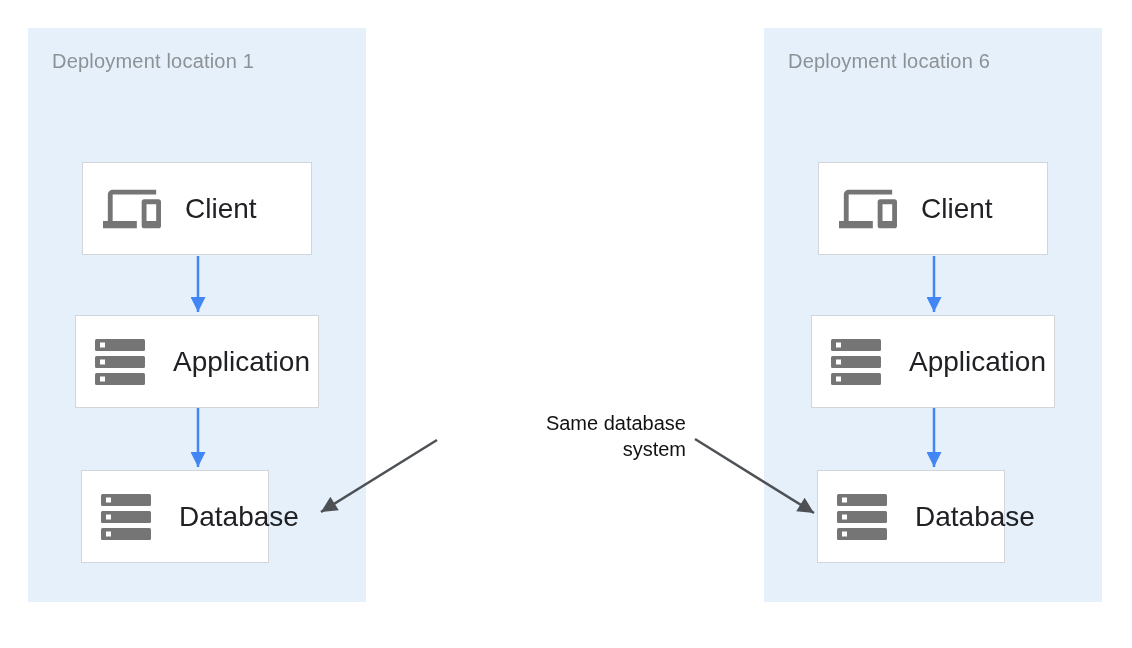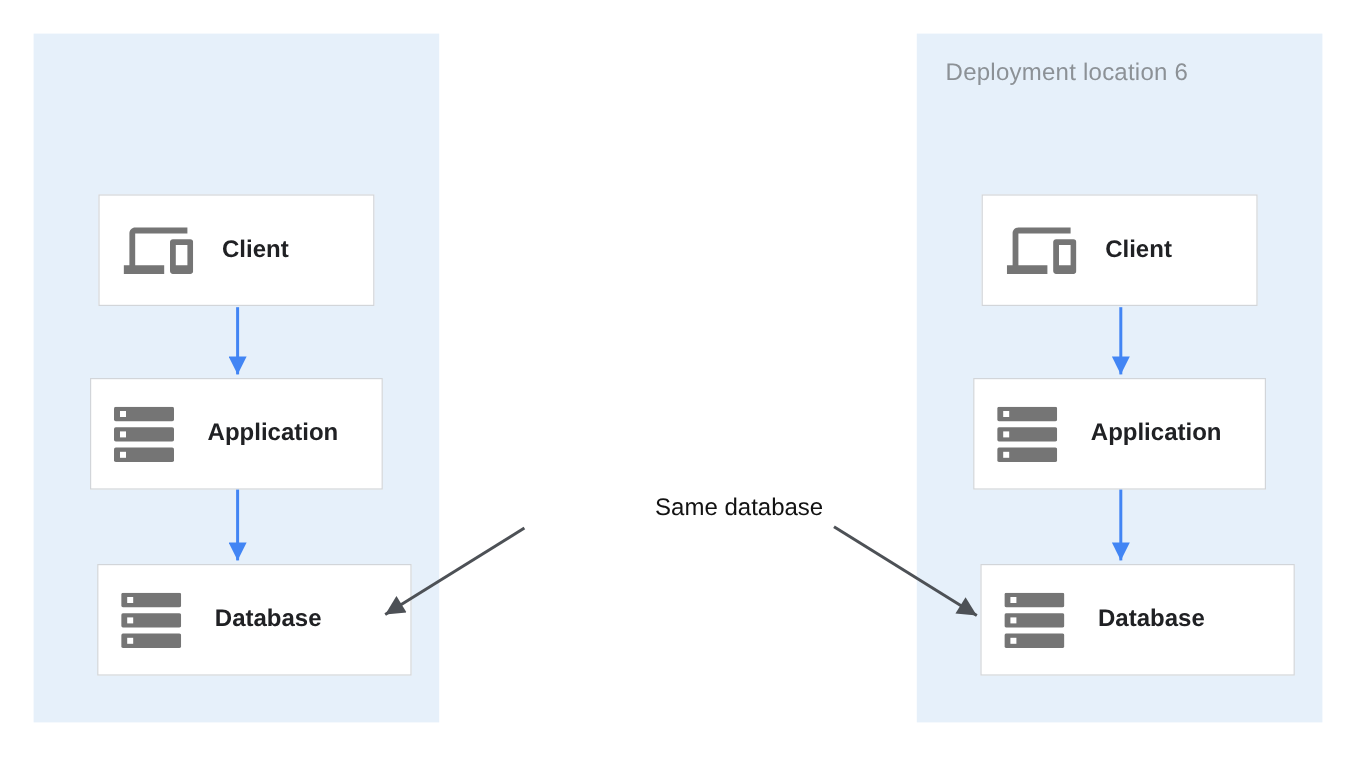--- a/index.html
+++ b/index.html
@@ -17,35 +17,36 @@
   .stage{position:relative;width:1132px;height:648px;background:#ffffff;}
   .panel{position:absolute;top:28px;width:338px;height:574px;background:var(--panel-bg);}
   .panel.left{left:28px;}
   .panel.right{left:764px;}
   .panel-title{position:absolute;left:24px;top:22px;font-size:20px;color:var(--title-gray);
     letter-spacing:.2px;}
   .node{position:absolute;height:93px;background:#ffffff;border:1px solid var(--box-border);
     display:flex;align-items:center;padding-left:19px;}
   .node-client{width:230px;left:54px;top:134px;}
   .node-application{width:244px;left:47px;top:287px;text-align:right;}
-  .node-database{width:262px;left:53px;top:442px;text-align:right;}
+  .node-database{width:188px;left:53px;top:442px;text-align:right;}
   .node .icon{flex:0 0 auto;display:flex;align-items:center;justify-content:center;}
   .node .icon.devices{width:60px;margin-right:23px;}
   .node .icon.server{width:50px;margin-right:28px;}
-  .node-label{font-size:20px;color:var(--label-dark);font-weight:bold;}
+  .node-label{font-size:28px;color:var(--label-dark);}
   .arrow-layer{position:absolute;left:0;top:0;width:1132px;height:648px;pointer-events:none;}
   .annotation{position:absolute;left:446px;top:410px;width:240px;text-align:right;
     font-size:20px;line-height:26px;color:#121212;}
 </style>
 </head>
 <body>
 
 <div class="stage">
 
   <div class="panel left">
+    <div class="panel-title">Deployment location 1</div>
 
     <div class="node node-client">
       <span class="icon devices">
         <svg width="58" height="58" viewBox="0 0 24 24" fill="#757575" aria-hidden="true">
           <path d="M4 6h18V4H4c-1.1 0-2 .9-2 2v11H0v3h14v-3H4V6zm19 2h-6c-.55 0-1 .45-1 1v10c0 .55.45 1 1 1h6c.55 0 1-.45 1-1V9c0-.55-.45-1-1-1zm-1 9h-4v-7h4v7z"></path>
         </svg>
       </span>
       <span class="node-label">Client</span>
     </div>
 
@@ -150,15 +151,16 @@
 
     <line x1="934" y1="256" x2="934" y2="312" stroke="#4285f4" stroke-width="2.5" marker-end="url(#blueHead)"></line>
     <line x1="934" y1="408" x2="934" y2="467" stroke="#4285f4" stroke-width="2.5" marker-end="url(#blueHead)"></line>
 
     <line x1="437" y1="440" x2="321" y2="512" stroke="#4d5156" stroke-width="2.5" marker-end="url(#darkHead)"></line>
     <line x1="695" y1="439" x2="814" y2="513" stroke="#4d5156" stroke-width="2.5" marker-end="url(#darkHead)"></line>
   </svg>
 
   <div class="annotation">
     <div>Same database</div>
+    <div>system</div>
   </div>
 
 </div>
 
 </body></html>

